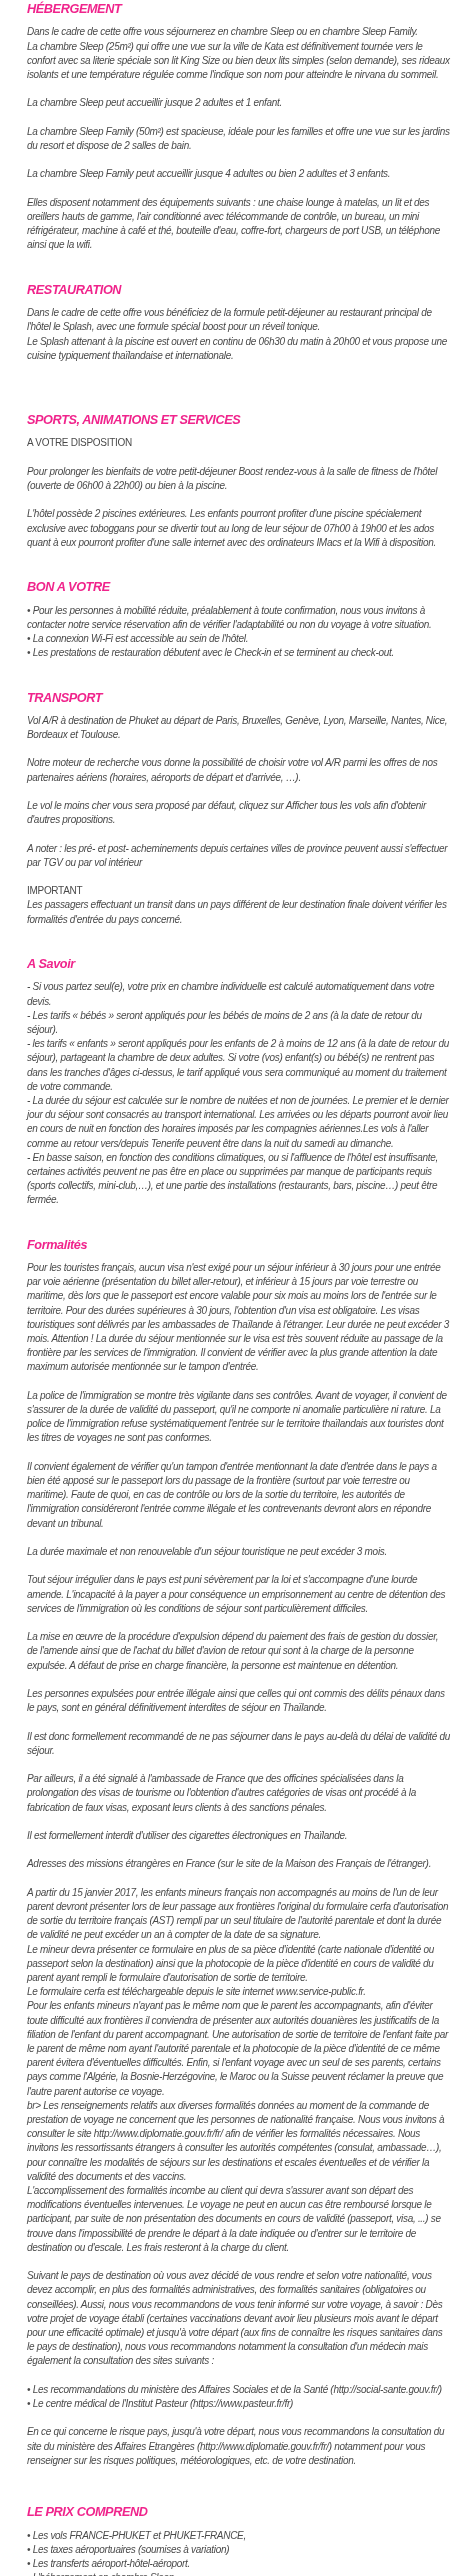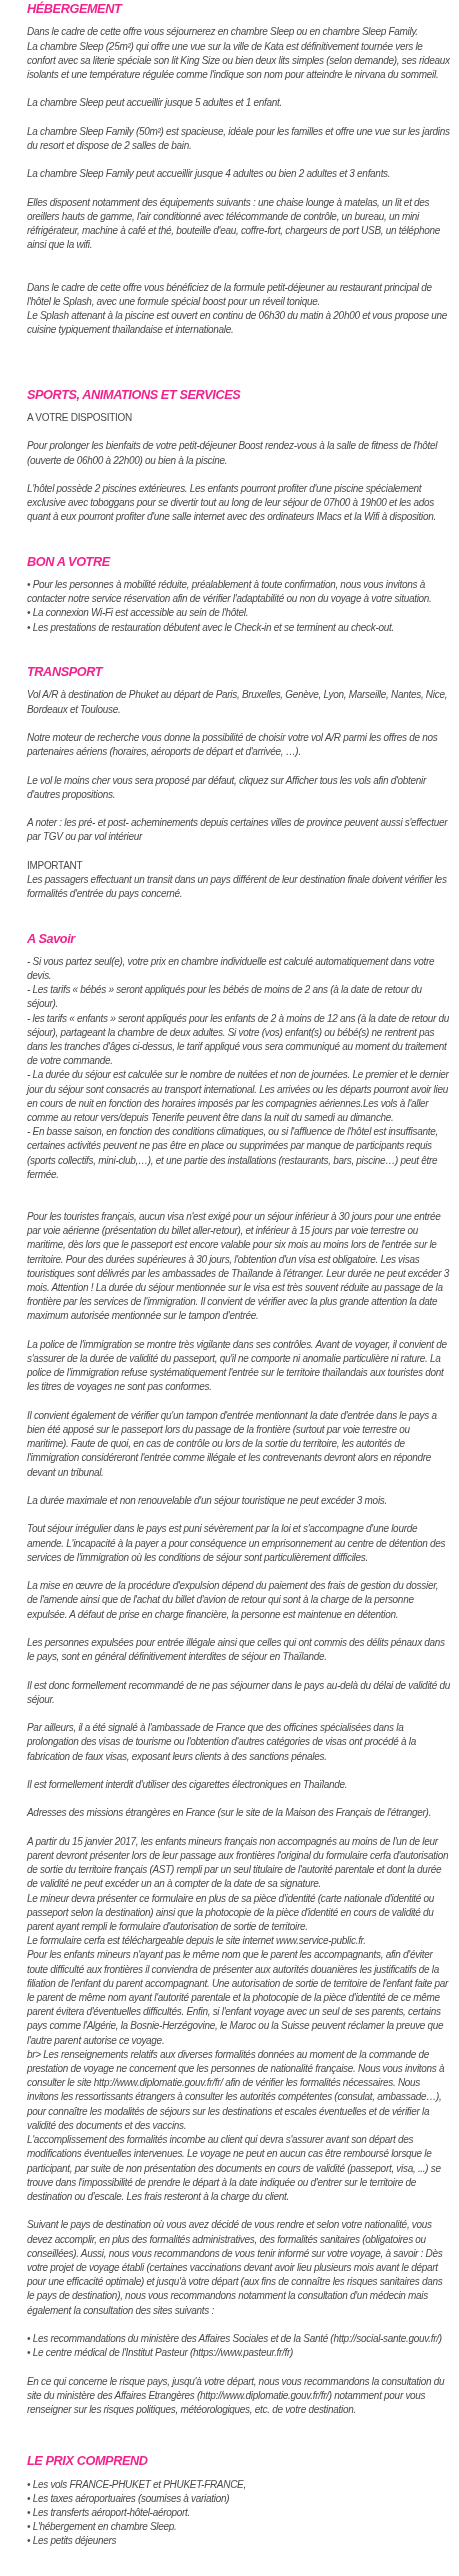--- a/index.html
+++ b/index.html
@@ -40,31 +40,32 @@
 </head>
 <body>
 
 <div class="page">
 
   <section class="section">
     <h2>HÉBERGEMENT</h2>
     <p class="p">Dans le cadre de cette offre vous séjournerez en chambre Sleep ou en chambre Sleep Family.</p>
     <p class="p">La chambre Sleep (25m²) qui offre une vue sur la ville de Kata est définitivement tournée vers le confort avec sa literie spéciale son lit King Size ou bien deux lits simples (selon demande), ses rideaux isolants et une température régulée comme l'indique son nom pour atteindre le nirvana du sommeil.</p>
     <div class="gap"></div>
-    <p class="p">La chambre Sleep peut accueillir jusque 5 adultes et 1 enfant.</p>
+    <p class="p">La chambre Sleep peut accueillir jusque 2 adultes et 1 enfant.</p>
     <div class="gap"></div>
     <p class="p">La chambre Sleep Family (50m²) est spacieuse, idéale pour les familles et offre une vue sur les jardins du resort et dispose de 2 salles de bain.</p>
     <div class="gap"></div>
     <p class="p">La chambre Sleep Family peut accueillir jusque 4 adultes ou bien 2 adultes et 3 enfants.</p>
     <div class="gap"></div>
     <p class="p">Elles disposent notamment des équipements suivants : une chaise lounge à matelas, un lit et des oreillers hauts de gamme, l'air conditionné avec télécommande de contrôle, un bureau, un mini réfrigérateur, machine à café et thé, bouteille d'eau, coffre-fort, chargeurs de port USB, un téléphone ainsi que la wifi.</p>
   </section>
   <div class="section-gap"></div>
 
   <section class="section">
+    <h2>RESTAURATION</h2>
     <p class="p">Dans le cadre de cette offre vous bénéficiez de la formule petit-déjeuner au restaurant principal de l'hôtel le Splash, avec une formule spécial boost pour un réveil tonique.</p>
     <p class="p">Le Splash attenant à la piscine est ouvert en continu de 06h30 du matin à 20h00 et vous propose une cuisine typiquement thaïlandaise et internationale.</p>
   </section>
   <div class="section-gap" style="height:48px"></div>
 
   <section class="section">
     <h2>SPORTS, ANIMATIONS ET SERVICES</h2>
     <p class="p upright">A VOTRE DISPOSITION</p>
     <div class="gap"></div>
     <p class="p">Pour prolonger les bienfaits de votre petit-déjeuner Boost rendez-vous à la salle de fitness de l'hôtel (ouverte de 06h00 à 22h00) ou bien à la piscine.</p>
@@ -100,20 +101,21 @@
     <h2 class="mixed">A Savoir</h2>
     <p class="p">- Si vous partez seul(e), votre prix en chambre individuelle est calculé automatiquement dans votre devis.</p>
     <p class="p">- Les tarifs « bébés » seront appliqués pour les bébés de moins de 2 ans (à la date de retour du séjour).</p>
     <p class="p">- les tarifs « enfants » seront appliqués pour les enfants de 2 à moins de 12 ans (à la date de retour du séjour), partageant la chambre de deux adultes. Si votre (vos) enfant(s) ou bébé(s) ne rentrent pas dans les tranches d'âges ci-dessus, le tarif appliqué vous sera communiqué au moment du traitement de votre commande.</p>
     <p class="p">- La durée du séjour est calculée sur le nombre de nuitées et non de journées. Le premier et le dernier jour du séjour sont consacrés au transport international. Les arrivées ou les départs pourront avoir lieu en cours de nuit en fonction des horaires imposés par les compagnies aériennes.Les vols à l'aller comme au retour vers/depuis Tenerife peuvent être dans la nuit du samedi au dimanche.</p>
     <p class="p">- En basse saison, en fonction des conditions climatiques, ou si l'affluence de l'hôtel est insuffisante, certaines activités peuvent ne pas être en place ou supprimées par manque de participants requis (sports collectifs, mini-club,…), et une partie des installations (restaurants, bars, piscine…) peut être fermée.</p>
   </section>
   <div class="section-gap"></div>
 
   <section class="section">
+    <h2 class="mixed">Formalités</h2>
     <p class="p">Pour les touristes français, aucun visa n'est exigé pour un séjour inférieur à 30 jours pour une entrée par voie aérienne (présentation du billet aller-retour), et inférieur à 15 jours par voie terrestre ou maritime, dès lors que le passeport est encore valable pour six mois au moins lors de l'entrée sur le territoire. Pour des durées supérieures à 30 jours, l'obtention d'un visa est obligatoire. Les visas touristiques sont délivrés par les ambassades de Thaïlande à l'étranger. Leur durée ne peut excéder 3 mois. Attention ! La durée du séjour mentionnée sur le visa est très souvent réduite au passage de la frontière par les services de l'immigration. Il convient de vérifier avec la plus grande attention la date maximum autorisée mentionnée sur le tampon d'entrée.</p>
     <div class="gap"></div>
     <p class="p">La police de l'immigration se montre très vigilante dans ses contrôles. Avant de voyager, il convient de s'assurer de la durée de validité du passeport, qu'il ne comporte ni anomalie particulière ni rature. La police de l'immigration refuse systématiquement l'entrée sur le territoire thaïlandais aux touristes dont les titres de voyages ne sont pas conformes.</p>
     <div class="gap"></div>
     <p class="p">Il convient également de vérifier qu'un tampon d'entrée mentionnant la date d'entrée dans le pays a bien été apposé sur le passeport lors du passage de la frontière (surtout par voie terrestre ou maritime). Faute de quoi, en cas de contrôle ou lors de la sortie du territoire, les autorités de l'immigration considéreront l'entrée comme illégale et les contrevenants devront alors en répondre devant un tribunal.</p>
     <div class="gap"></div>
     <p class="p">La durée maximale et non renouvelable d'un séjour touristique ne peut excéder 3 mois.</p>
     <div class="gap"></div>
     <p class="p">Tout séjour irrégulier dans le pays est puni sévèrement par la loi et s'accompagne d'une lourde amende. L'incapacité à la payer a pour conséquence un emprisonnement au centre de détention des services de l'immigration où les conditions de séjour sont particulièrement difficiles.</p>
     <div class="gap"></div>

